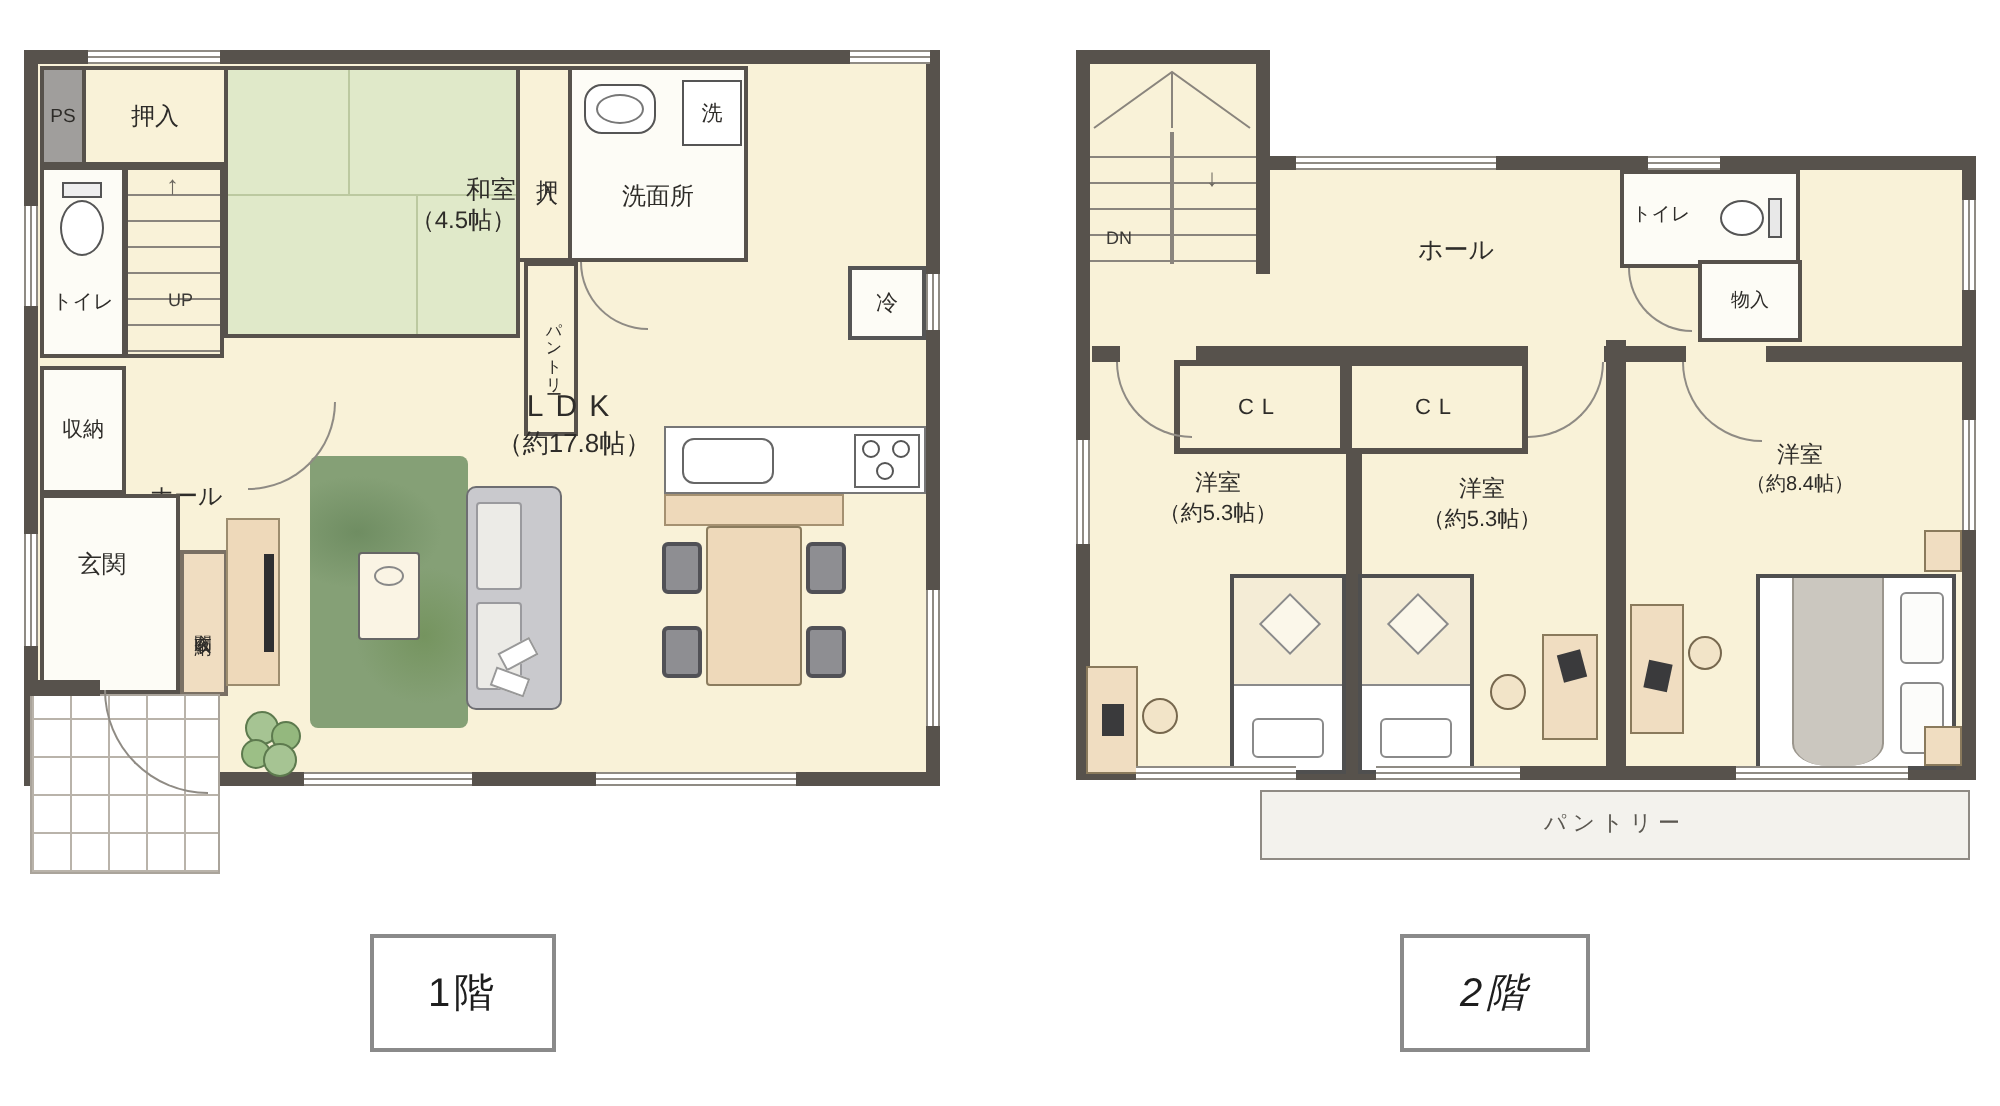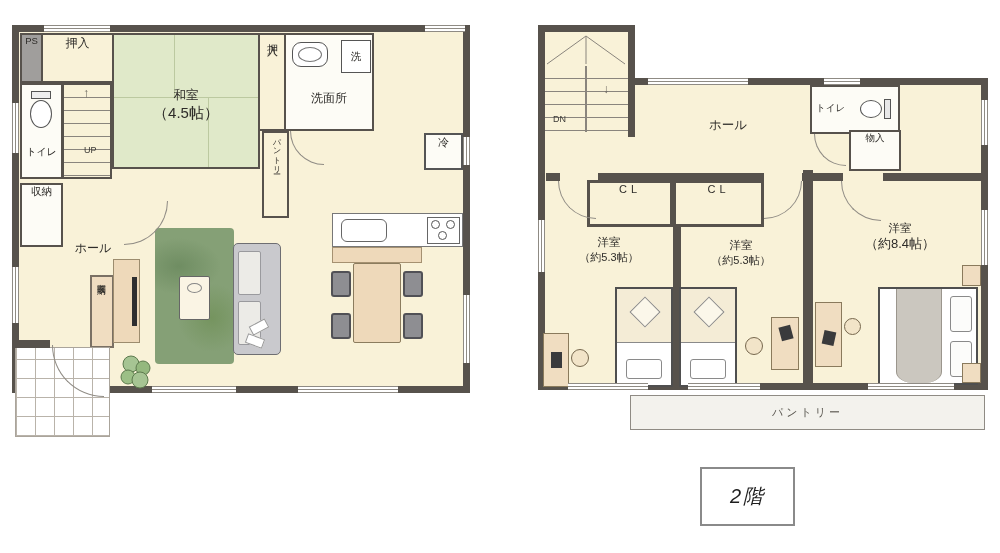--- a/index.html
+++ b/index.html
@@ -8,21 +8,21 @@
   }
   *{margin:0;padding:0;box-sizing:border-box;}
   body{font-family:"Liberation Sans","DejaVu Sans",sans-serif;background:#fff;}
   #canvas{position:relative;width:1000px;height:553px;background:#fff;overflow:hidden;}
   .fgroup{position:absolute;}
   .bldg{position:absolute;border:7px solid var(--wall);background:var(--floor);}
   .room{position:absolute;border:2.5px solid var(--wall);background:var(--roomwhite);}
   .cream{background:var(--floor);}
   .wallseg{position:absolute;background:var(--wall);}
   .lbl{position:absolute;color:#2e2c29;text-align:center;line-height:1.3;white-space:nowrap;}
-  .cflex{display:flex;justify-content:center;color:#2e2c29;}
+  .cflex{display:flex;align-items:center;justify-content:center;color:#2e2c29;}
   .vert{writing-mode:vertical-rl;text-orientation:upright;letter-spacing:1px;}
   .winH{position:absolute;height:7px;background:linear-gradient(180deg,#8f8b84 0 1px,#fff 1px 3px,#8f8b84 3px 4px,#fff 4px 6px,#8f8b84 6px 7px);}
   .winV{position:absolute;width:7px;background:linear-gradient(90deg,#8f8b84 0 1px,#fff 1px 3px,#8f8b84 3px 4px,#fff 4px 6px,#8f8b84 6px 7px);}
   .arc{position:absolute;border:1.4px solid #8f8b84;background:transparent;}
   .arc-bl{border-right:none;border-top:none;border-bottom-left-radius:100%;}
   .arc-br{border-left:none;border-top:none;border-bottom-right-radius:100%;}
   .steps{background-image:repeating-linear-gradient(180deg,transparent 0 12px,#8a857d 12px 13px);}
   .porch{position:absolute;background:
     repeating-linear-gradient(0deg,#b9b3aa 0 1px,transparent 1px 19px),
     repeating-linear-gradient(90deg,#b9b3aa 0 1px,transparent 1px 19px),#fff;
@@ -51,23 +51,23 @@
         <span>PS</span>
       </div>
     <div class="room cream cflex" style="left:29px;top:8px;width:73px;height:50px;font-size:12px;">
         <span>押入</span>
       </div>
 
     <div class="room" style="left:100px;top:8px;width:148px;height:136px;background:var(--tatami);">
       <div class="tline" style="left:60px;top:0;width:1px;height:62px;"></div>
       <div class="tline" style="left:0;top:62px;width:100%;height:1px;"></div>
       <div class="tline" style="left:94px;top:62px;width:1px;height:70px;"></div>
-      <div class="lbl" style="left:0;right:0;top:52px;font-size:12.5px;">
+      <div class="lbl" style="left:0;right:0;top:52px;font-size:12.5px;text-align:right;">
         <div>和室</div>
-        <div style="font-size:15px;">（4.5帖）</div>
+        <div style="font-size:12px;">（4.5帖）</div>
       </div>
     </div>
 
     <div class="room cream cflex" style="left:246px;top:8px;width:28px;height:98px;">
         <span class="vert" style="font-size:11px;">押入</span>
       </div>
 
     <div class="room" style="left:272px;top:8px;width:90px;height:98px;">
       <div style="position:absolute;left:6px;top:7px;width:36px;height:25px;border:1.5px solid #555;border-radius:9px;background:#fff;">
         <div style="position:absolute;left:5px;top:4px;width:24px;height:15px;border:1px solid #777;border-radius:50%;"></div>
@@ -89,33 +89,40 @@
       <span style="position:absolute;left:19px;top:0px;color:#6b675f;font-size:13px;">↑</span>
       <div class="lbl" style="left:20px;top:60px;font-size:9px;color:#3c3a36;">UP</div>
     </div>
 
     <div class="room cflex" style="left:8px;top:158px;width:43px;height:64px;font-size:10.5px;">
         <span>収納</span>
       </div>
 
     <div class="lbl" style="left:46px;top:216px;width:70px;font-size:12px;">ホール</div>
 
+    <div class="room" style="left:8px;top:222px;width:70px;height:100px;">
+      <div class="lbl" style="left:0;right:8px;top:26px;font-size:12px;">玄関</div>
+    </div>
 
     <div class="cflex" style="position:absolute;left:78px;top:250px;width:24px;height:73px;background:#f0ddc1;border:2px solid #7a7064;">
         <span class="vert" style="font-size:8.5px;">玄関収納</span>
       </div>
 
     <div class="room cream cflex" style="left:250px;top:106px;width:27px;height:87px;">
         <span class="vert" style="font-size:8px;letter-spacing:0;">パントリー</span>
       </div>
 
     <div class="cflex" style="position:absolute;left:412px;top:108px;width:39px;height:37px;background:var(--roomwhite);border:2px solid #555;font-size:11px;">
         <span>冷</span>
       </div>
 
+    <div class="lbl" style="left:193px;top:169px;width:164px;">
+      <div style="font-size:15px;letter-spacing:6px;">LDK</div>
+      <div style="font-size:13px;">（約17.8帖）</div>
+    </div>
 
     <div style="position:absolute;left:320px;top:188px;width:131px;height:34px;background:#fff;border:1.5px solid #777;">
       <div style="position:absolute;left:8px;top:5px;width:46px;height:23px;border:1.5px solid #666;border-radius:6px;"></div>
       <div style="position:absolute;left:94px;top:3px;width:33px;height:27px;border:1px solid #666;">
         <div style="position:absolute;left:3px;top:2px;width:9px;height:9px;border:1.5px solid #555;border-radius:50%;"></div>
         <div style="position:absolute;left:18px;top:2px;width:9px;height:9px;border:1.5px solid #555;border-radius:50%;"></div>
         <div style="position:absolute;left:10px;top:13px;width:9px;height:9px;border:1.5px solid #555;border-radius:50%;"></div>
       </div>
     </div>
     <div style="position:absolute;left:320px;top:222px;width:90px;height:16px;background:var(--wood);border:1px solid #a59171;"></div>
@@ -208,21 +215,21 @@
     <div class="lbl" style="left:12px;top:210px;width:118px;">
       <div style="font-size:11.5px;">洋室</div>
       <div style="font-size:11px;">（約5.3帖）</div>
     </div>
     <div class="lbl" style="left:146px;top:213px;width:114px;">
       <div style="font-size:11.5px;">洋室</div>
       <div style="font-size:11px;">（約5.3帖）</div>
     </div>
     <div class="lbl" style="left:298px;top:196px;width:128px;">
       <div style="font-size:11.5px;">洋室</div>
-      <div style="font-size:13px;">（約8.4帖）</div>
+      <div style="font-size:10px;">（約8.4帖）</div>
     </div>
 
     <div class="bed" style="left:77px;top:262px;width:58px;height:100px;">
       <div class="blanket"></div>
       <div class="diamond" style="left:17px;top:12px;"></div>
       <div class="pillow"></div>
     </div>
     <div class="bed" style="left:141px;top:262px;width:58px;height:100px;">
       <div class="blanket"></div>
       <div class="diamond" style="left:17px;top:12px;"></div>
@@ -261,17 +268,20 @@
     <div class="winH" style="left:110px;top:53px;width:100px;"></div>
     <div class="winH" style="left:286px;top:53px;width:36px;"></div>
     <div class="winV" style="left:0;top:195px;height:52px;"></div>
     <div class="winH" style="left:30px;top:358px;width:80px;"></div>
     <div class="winH" style="left:150px;top:358px;width:72px;"></div>
     <div class="winH" style="left:330px;top:358px;width:86px;"></div>
     <div class="winV" style="left:443px;top:185px;height:55px;"></div>
     <div class="winV" style="left:443px;top:75px;height:45px;"></div>
   </div>
 
+  <div class="floor-tag" style="left:185px;top:467px;width:93px;height:59px;">
+      <span>1階</span>
+    </div>
   <div class="floor-tag" style="left:700px;top:467px;width:95px;height:59px;font-style:italic;">
       <span>2階</span>
     </div>
 
 </div>
 
 </body></html>

